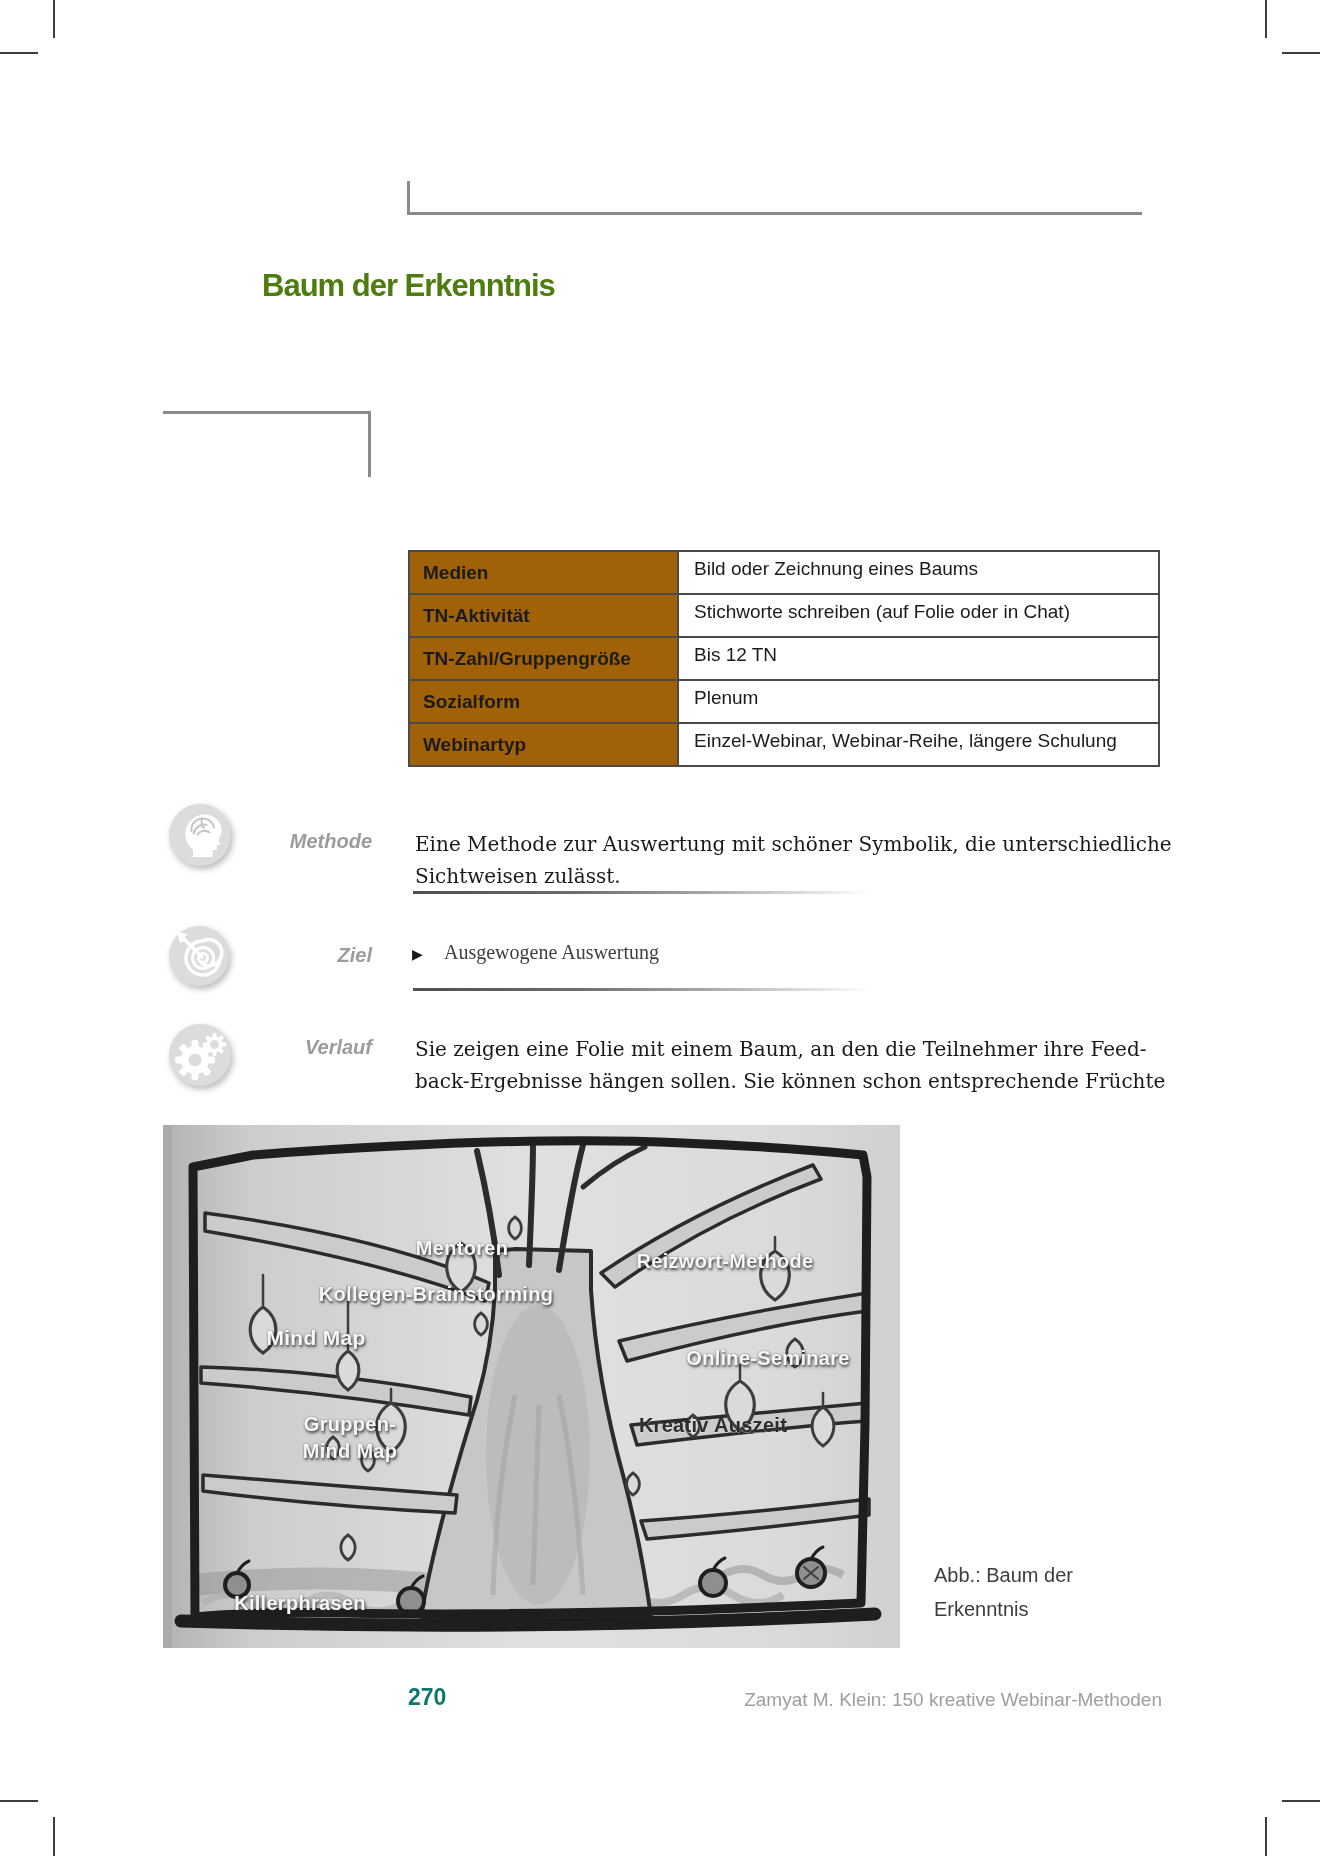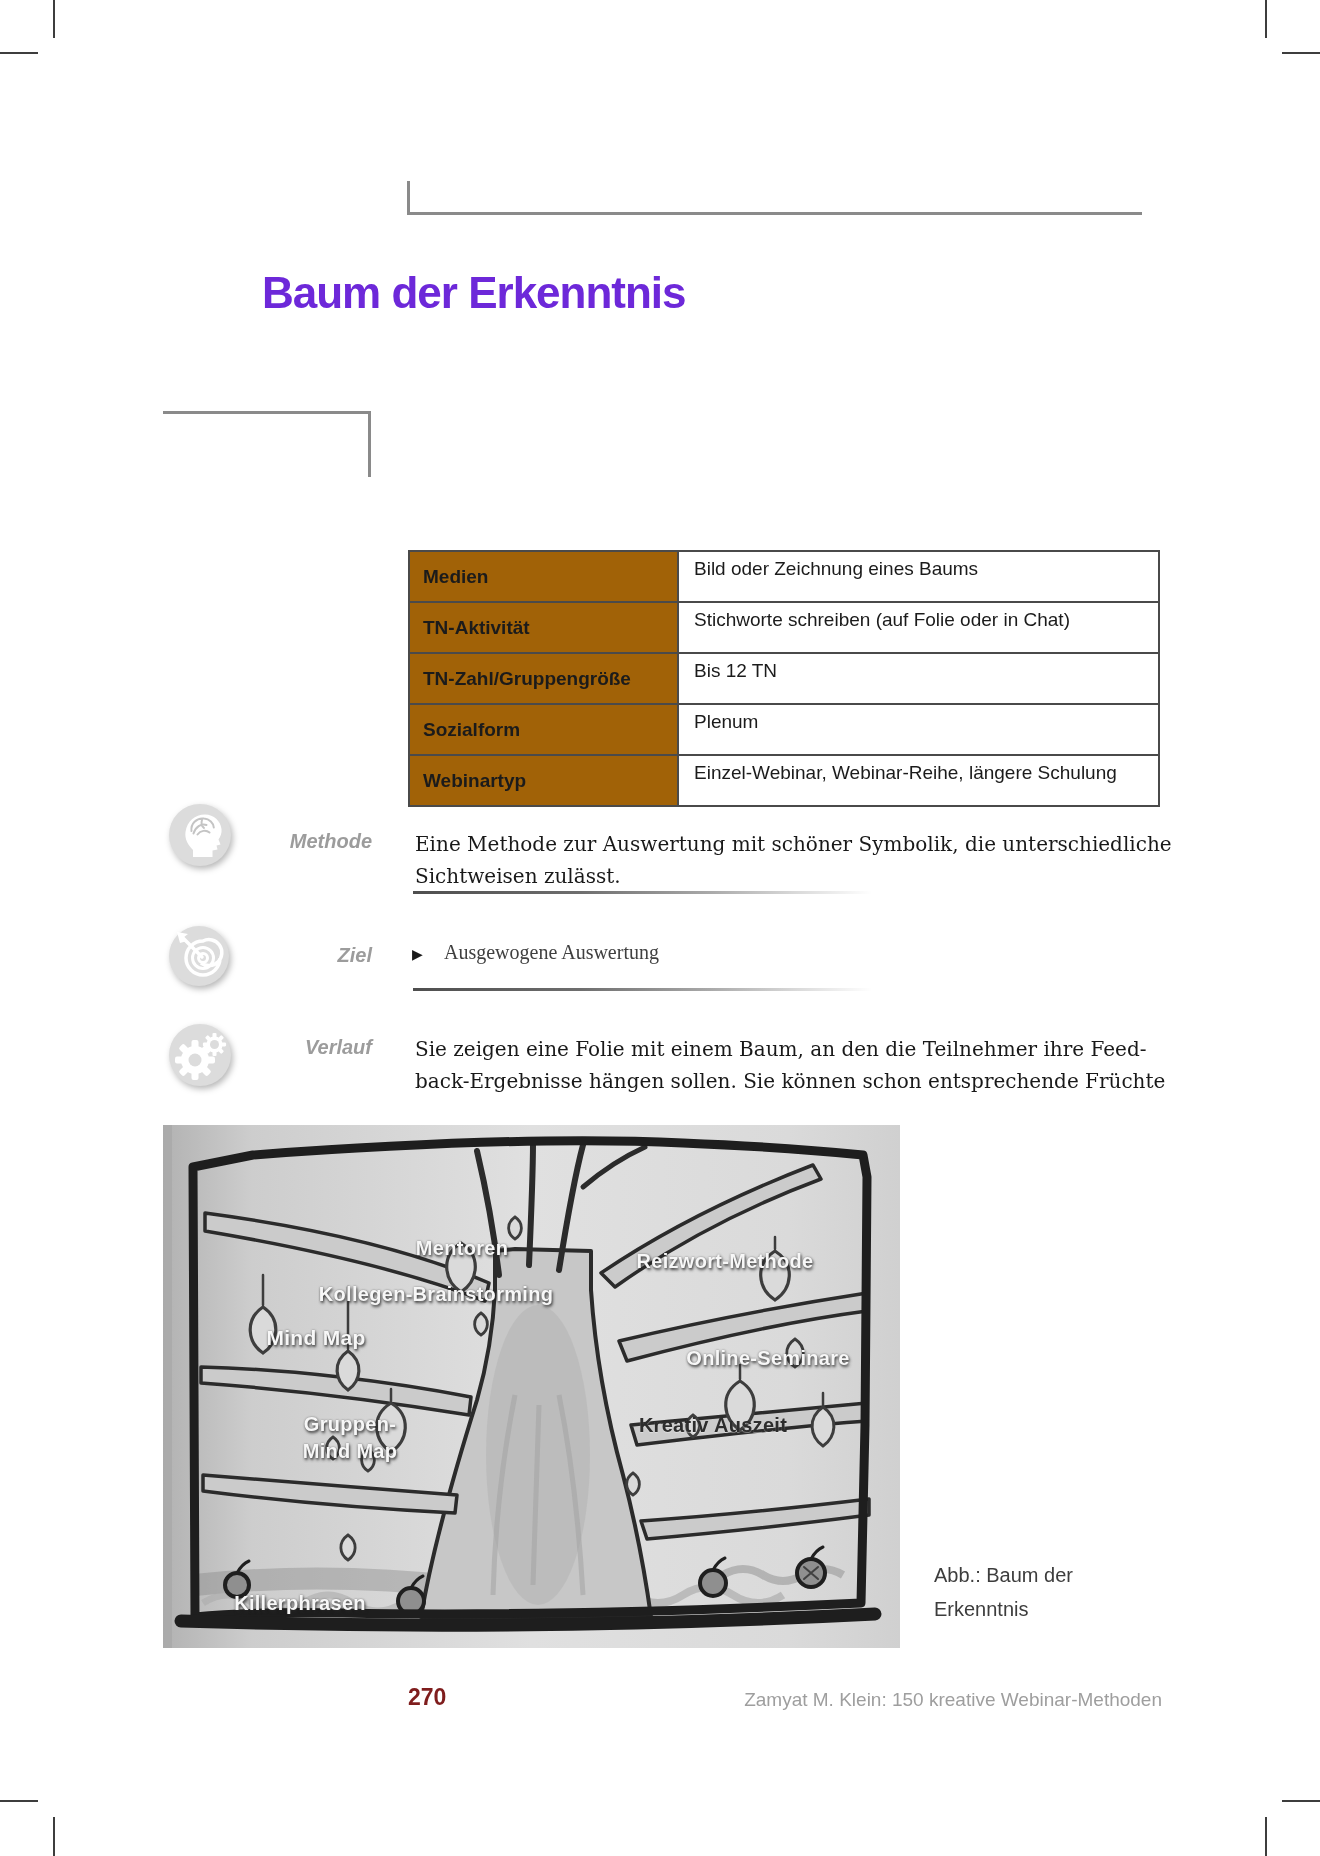--- a/index.html
+++ b/index.html
@@ -7,27 +7,27 @@
         font-family:"Liberation Sans",sans-serif;color:#1b1b1b;}
   .abs{position:absolute;}
 
   
   .cropmark{position:absolute;background:#3d3d3d;}
 
   
   .grayline{position:absolute;background:#8a8a8a;}
 
   
-  #title{left:262px;top:268px;font-size:44px;font-weight:bold;letter-spacing:-1px;color:#6d28d9;}
+  #title{left:262px;top:268px;font-size:31px;font-weight:bold;letter-spacing:-1px;color:#4d7c0f;}
 
   
   #info-table{left:408px;top:550px;width:752px;border:2px solid #4a4a4a;border-collapse:collapse;}
   #info-table td{border:2px solid #4a4a4a;font-size:19px;height:33px;vertical-align:middle;}
   #info-table td.lbl{background:#a16207;font-weight:bold;width:254px;padding:0 0 0 13px;}
-  #info-table td.val{background:#ffffff;padding:0 0 16px 15px;}
+  #info-table td.val{background:#ffffff;padding:0 0 8px 15px;}
 
   
   .icon-circle{position:absolute;filter:drop-shadow(2px 3px 3px rgba(0,0,0,0.28));}
 
   
   .sec-label{position:absolute;width:150px;text-align:right;font-size:20px;font-weight:bold;
              font-style:italic;color:#9c9c9c;}
 
   
   .bodytext{position:absolute;left:407px;font-family:"DejaVu Serif",serif;font-size:20px;
@@ -53,21 +53,21 @@
   .tl-4{left:605px;top:233px;}
   .tl-5{left:187px;top:299px;}
   .tl-6{left:187px;top:326px;}
   .tl-7{left:550px;top:300px;}
   .tl-8{left:137px;top:478px;}
 
   
   #caption{left:934px;top:1558px;font-size:20px;line-height:34px;color:#3d3d3d;}
 
   
-  #page-number{left:408px;top:1684px;font-size:23px;font-weight:bold;color:#7f1d1d;}
+  #page-number{left:408px;top:1684px;font-size:23px;font-weight:bold;color:#0f766e;}
   #footer-right{left:560px;top:1689px;width:602px;text-align:right;font-size:19px;color:#9e9e9e;}
 </style>
 </head>
 <body>
 
 <div id="page">
 
   <div class="cropmark" style="left:53px;top:0;width:2px;height:38px;"></div>
   <div class="cropmark" style="left:0;top:52px;width:38px;height:2px;"></div>
   <div class="cropmark" style="left:1265px;top:0;width:2px;height:38px;"></div>

